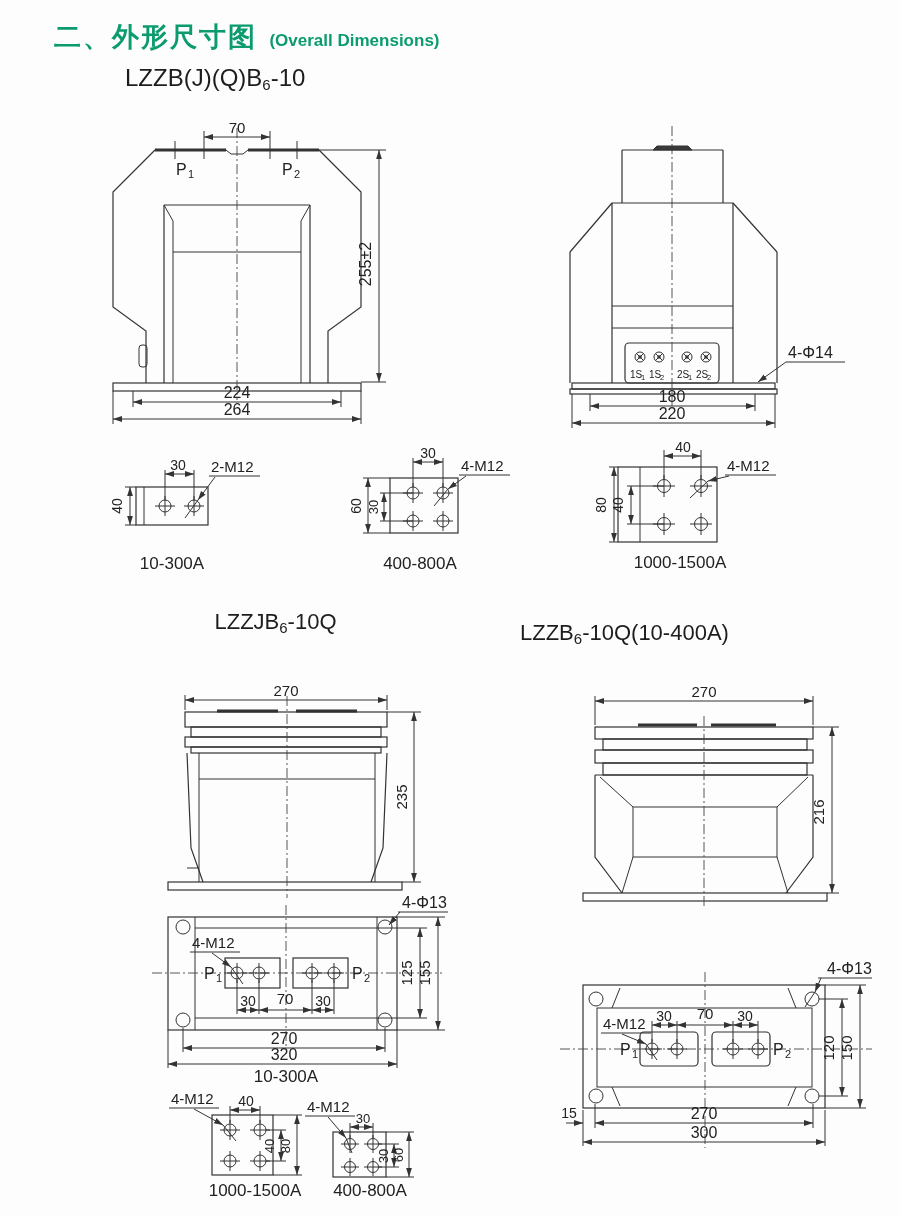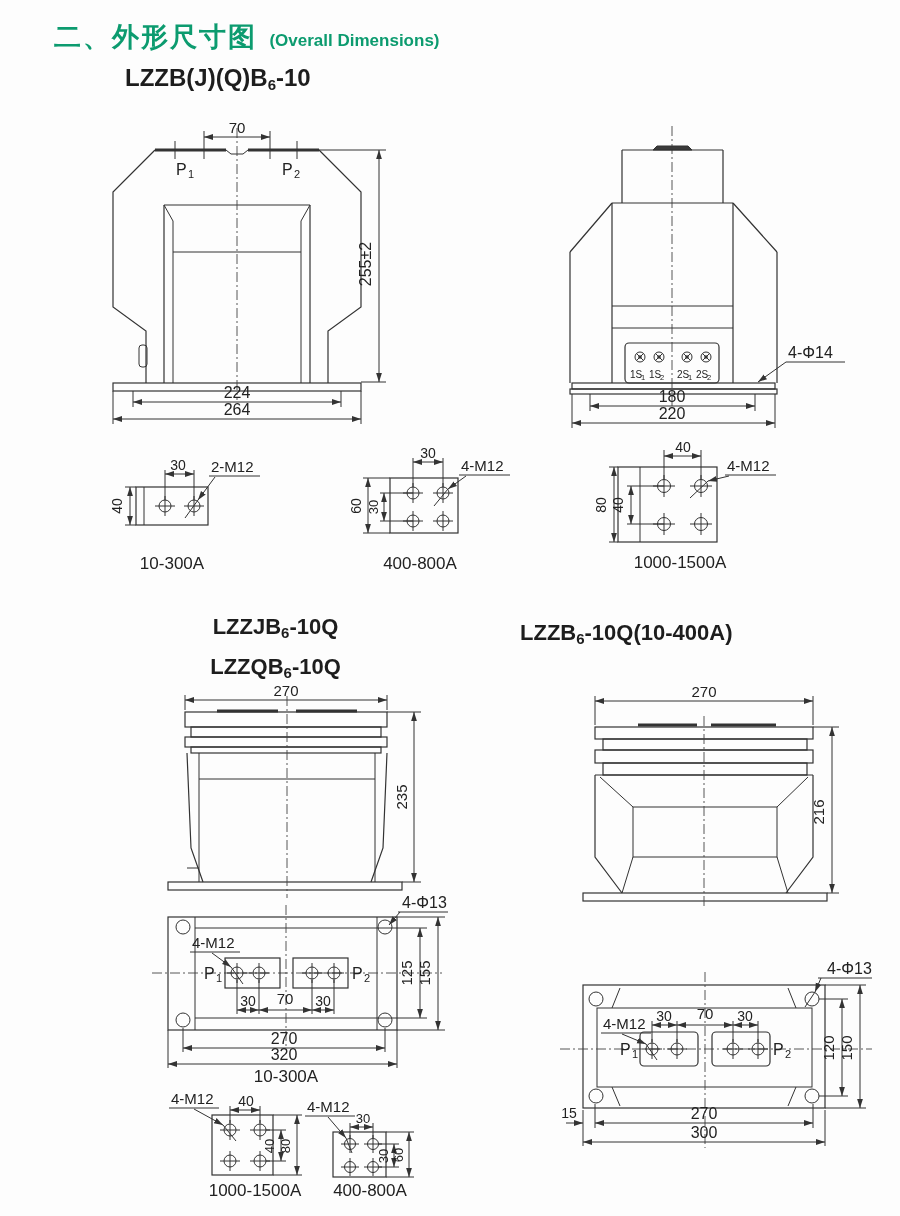--- a/index.html
+++ b/index.html
@@ -1,23 +1,23 @@
 <!DOCTYPE html>
 <html><head>
 <meta charset="utf-8">
 <style>
   html,body{margin:0;padding:0;background:#ffffff;}
   .page{position:relative;width:900px;height:1216px;background:#fdfdfd;overflow:hidden;
         font-family:"Liberation Sans",sans-serif;}
   .header{position:absolute;left:22px;top:19px;white-space:nowrap;margin-left:32px;}
   .heading-zh{color:#0c9b6f;font-size:27px;font-weight:bold;letter-spacing:2px;}
   .heading-en{color:#0c9b6f;font-size:17px;font-weight:bold;margin-left:8px;}
-  .model-title{position:absolute;color:#1d1d1d;font-weight:bold;font-size:24px;white-space:nowrap;}
+  .model-title{position:absolute;color:#1d1d1d;font-weight:normal;font-size:24px;white-space:nowrap;}
   .model-title sub{font-size:15px;vertical-align:-4px;}
-  .mt2{font-size:22px;line-height:34px;text-align:center;}
+  .mt2{font-size:22px;line-height:23px;text-align:center;}
   .mt3{font-size:22px;}
   svg{position:absolute;left:0;top:0;}
   .ln{fill:none;stroke:#333;stroke-width:1.2;stroke-linejoin:miter;}
   .tk{fill:none;stroke:#333;stroke-width:1;}
   .thk{fill:none;stroke:#333;stroke-width:3.2;}
   .cl{fill:none;stroke:#444;stroke-width:0.9;stroke-dasharray:10 3 2 3;}
   .dm{fill:none;stroke:#333;stroke-width:1;}
   text{fill:#222;font-family:"Liberation Sans",sans-serif;}
   .t13{font-size:13px;text-anchor:middle;}
   .t14{font-size:14px;text-anchor:middle;}
@@ -40,21 +40,20 @@
     <span class="heading-zh">二、外形尺寸图</span>
     <span class="heading-en">(Overall  Dimensions)</span>
   </div>
 
   <div class="model-title" style="left:125px;top:64px;">
     <span>LZZB(J)(Q)B</span><sub>6</sub><span>-10</span>
   </div>
 
   <div class="model-title mt2" style="left:198px;top:610px;width:155px;">
     <div><span>LZZJB</span><sub>6</sub><span>-10Q</span></div>
-    <div><span>LZZQB</span><sub>6</sub><span>-10Q</span></div>
   </div>
 
   <div class="model-title mt3" style="left:492px;top:620px;margin-left:28px;">
     <span>LZZB</span><sub>6</sub><span>-10Q(10-400A)</span>
   </div>
 
   <svg width="900" height="1216" viewBox="0 0 900 1216">
     <defs>
       <marker id="aE" markerUnits="userSpaceOnUse" markerWidth="10" markerHeight="9" refX="9" refY="4.5" orient="auto">
         <path d="M0,1.6 L9,4.5 L0,7.4 Z" fill="#333"></path>

